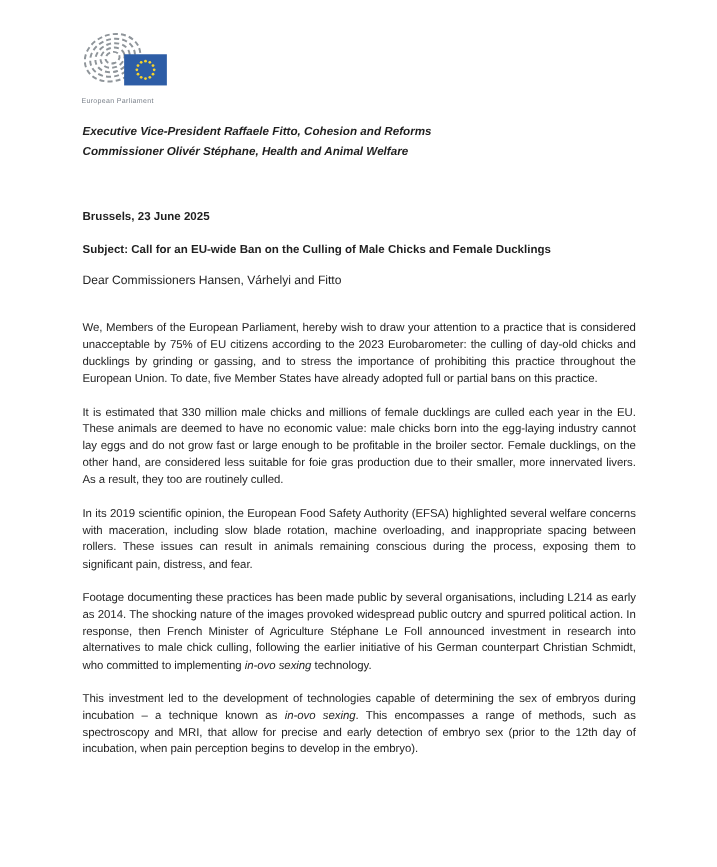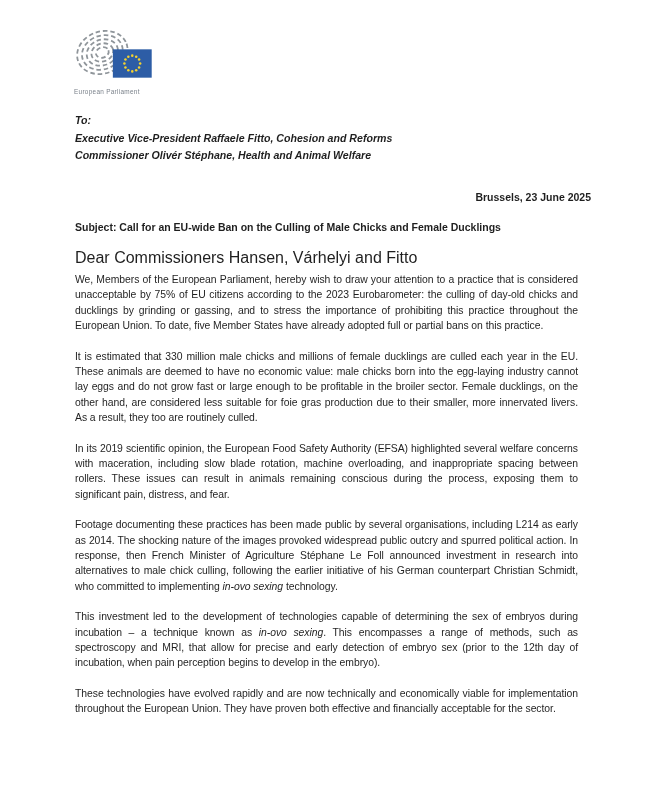--- a/index.html
+++ b/index.html
@@ -32,46 +32,46 @@
     left: 75px;
     top: 112px;
     right: 74px;
     font-size: 10.6px;
     font-weight: bold;
     font-style: italic;
     line-height: 17.5px;
   }
   .dateline {
     position: absolute;
-    left: 88px;
+    left: 75px;
     top: 191px;
     width: 503px;
     font-size: 10.5px;
     font-weight: bold;
-    text-align: right;
+    text-align: left;
   }
   .subject {
     position: absolute;
     left: 75px;
     top: 221px;
     width: 503px;
     font-size: 10.5px;
     font-weight: bold;
   }
   .salutation {
     position: absolute;
     left: 75px;
     top: 249px;
     width: 503px;
-    font-size: 16px;
+    font-size: 11px;
   }
   .body-text {
     position: absolute;
     left: 75px;
-    top: 272px;
+    top: 291px;
     width: 503px;
   }
   .body-text p {
     font-size: 10.4px;
     line-height: 15.3px;
     letter-spacing: -0.05px;
     text-align: justify;
     margin-bottom: 15.5px;
   }
   .body-text p:last-child { margin-bottom: 0; }
@@ -104,33 +104,31 @@
         <circle cx="49" cy="41.25" r="1.2"></circle>
         <circle cx="48" cy="37.5" r="1.2"></circle>
         <circle cx="49" cy="33.75" r="1.2"></circle>
         <circle cx="51.75" cy="31" r="1.2"></circle>
       </g>
     </svg>
     <div class="logo-caption">European Parliament</div>
   </div>
 
   <div class="recipients">
-    <p>To:</p>
     <p>Executive Vice-President Raffaele Fitto, Cohesion and Reforms</p>
     <p>Commissioner Olivér Stéphane, Health and Animal Welfare</p>
   </div>
 
   <p class="dateline">Brussels, 23 June 2025</p>
 
   <p class="subject">Subject: Call for an EU-wide Ban on the Culling of Male Chicks and Female Ducklings</p>
 
   <p class="salutation">Dear Commissioners Hansen, Várhelyi and Fitto</p>
 
   <div class="body-text">
     <p><span>We, Members of the European Parliament, hereby wish to draw your attention to a practice that is considered unacceptable by 75% of EU citizens according to the 2023 Eurobarometer: the culling of day-old chicks and ducklings by grinding or gassing, and to stress the importance of prohibiting this practice throughout the European Union. To date, five Member States have already adopted full or partial bans on this practice.</span></p>
     <p><span>It is estimated that 330 million male chicks and millions of female ducklings are culled each year in the EU. These animals are deemed to have no economic value: male chicks born into the egg-laying industry cannot lay eggs and do not grow fast or large enough to be profitable in the broiler sector. Female ducklings, on the other hand, are considered less suitable for foie gras production due to their smaller, more innervated livers. As a result, they too are routinely culled.</span></p>
     <p><span>In its 2019 scientific opinion, the European Food Safety Authority (EFSA) highlighted several welfare concerns with maceration, including slow blade rotation, machine overloading, and inappropriate spacing between rollers. These issues can result in animals remaining conscious during the process, exposing them to significant pain, distress, and fear.</span></p>
     <p><span>Footage documenting these practices has been made public by several organisations, including L214 as early as 2014. The shocking nature of the images provoked widespread public outcry and spurred political action. In response, then French Minister of Agriculture Stéphane Le Foll announced investment in research into alternatives to male chick culling, following the earlier initiative of his German counterpart Christian Schmidt, who committed to implementing </span><span class="italic">in-ovo sexing</span><span> technology.</span></p>
     <p><span>This investment led to the development of technologies capable of determining the sex of embryos during incubation – a technique known as </span><span class="italic">in-ovo sexing</span><span>. This encompasses a range of methods, such as spectroscopy and MRI, that allow for precise and early detection of embryo sex (prior to the 12th day of incubation, when pain perception begins to develop in the embryo).</span></p>
-    <p><span>These technologies have evolved rapidly and are now technically and economically viable for implementation throughout the European Union. They have proven both effective and financially acceptable for the sector.</span></p>
   </div>
 
 </div>
 
 </body></html>

